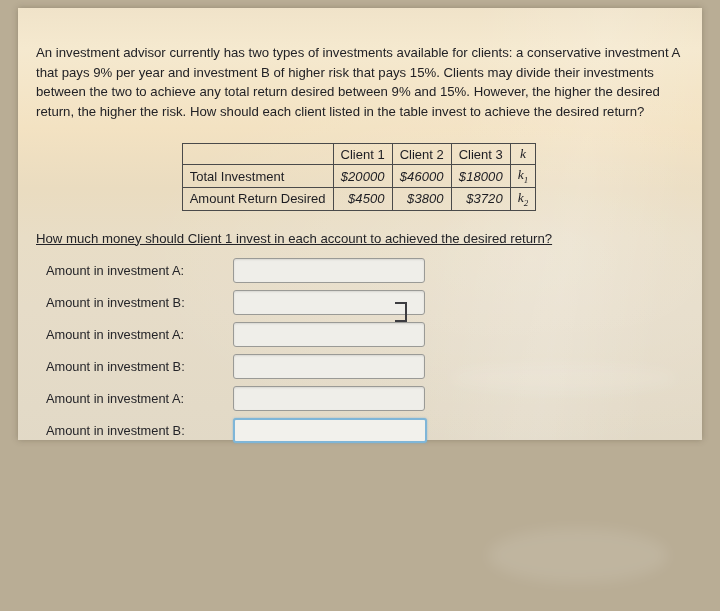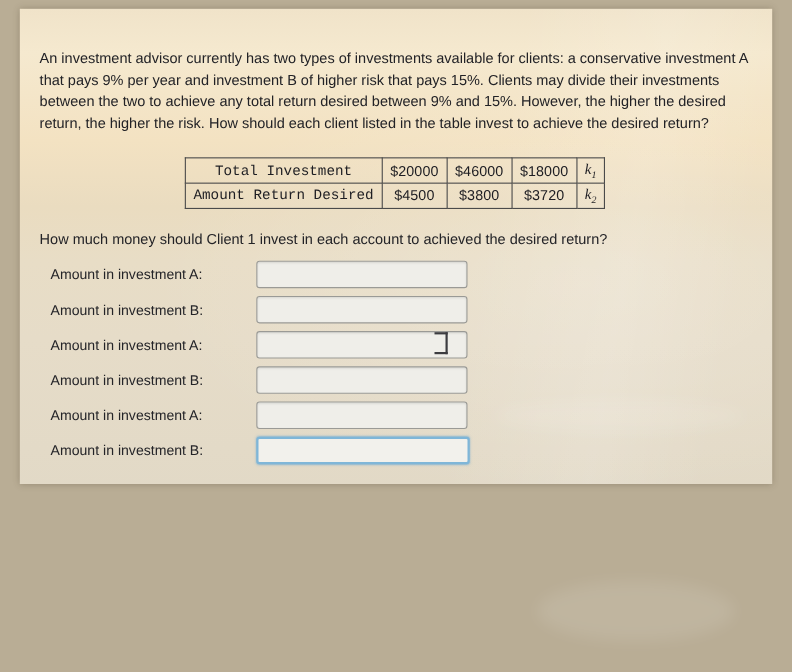--- a/index.html
+++ b/index.html
@@ -60,45 +60,45 @@
   table.data td, table.data th {
     border: 1px solid #4a4a4a;
     padding: 2px 7px;
     font-weight: normal;
     white-space: nowrap;
   }
   table.data th {
     text-align: center;
   }
   td.rowhead {
-    text-align: center;
     padding-left: 10px;
     padding-right: 10px;
-    font-family: Liberation Mono, monospace;
   }
   td.val {
-    text-align: center;
+    text-align: right;
     font-weight: bold;
     letter-spacing: .1px;
+    font-style: italic;
   }
   td.sym {
     text-align: center;
     font-style: italic;
     font-weight: bold;
     font-family: "Liberation Serif", serif;
     font-size: 13.5px;
     padding-left: 5px;
     padding-right: 5px;
   }
   td.sym sub { font-size: 9px; font-style: italic; }
   td.blankcorner { border-top: none; border-left: none; }
   .q {
     font-size: 13.2px;
     margin: 20px 0 12px 0;
     color: #232327;
+    text-decoration: underline;
   }
   .field-row {
     display: flex;
     align-items: center;
     margin: 0 0 7px 10px;
     gap: 19px;
   }
   .field-label {
     font-size: 12.8px;
     width: 168px;
@@ -161,20 +161,27 @@
 <div id="page">
   <div class="smudge" style="left:430px;top:355px;width:230px;height:30px;"></div>
   <div class="smudge" style="left:470px;top:520px;width:180px;height:55px;"></div>
 
   <div class="inner">
 
     <p class="intro">An investment advisor currently has two types of investments available for clients: a conservative investment A that pays 9% per year and investment B of higher risk that pays 15%. Clients may divide their investments between the two to achieve any total return desired between 9% and 15%. However, the higher the desired return, the higher the risk. How should each client listed in the table invest to achieve the desired return?</p>
 
     <table class="data">
       <tbody>
+          <tr>
+        <td class="blankcorner"></td>
+        <th>Client 1</th>
+        <th>Client 2</th>
+        <th>Client 3</th>
+        <td class="sym">k</td>
+      </tr>
       <tr>
         <td class="rowhead">Total Investment</td>
         <td class="val">$20000</td>
         <td class="val">$46000</td>
         <td class="val">$18000</td>
         <td class="sym"><span>k</span><sub>1</sub></td>
       </tr>
       <tr>
         <td class="rowhead">Amount Return Desired</td>
         <td class="val">$4500</td>

